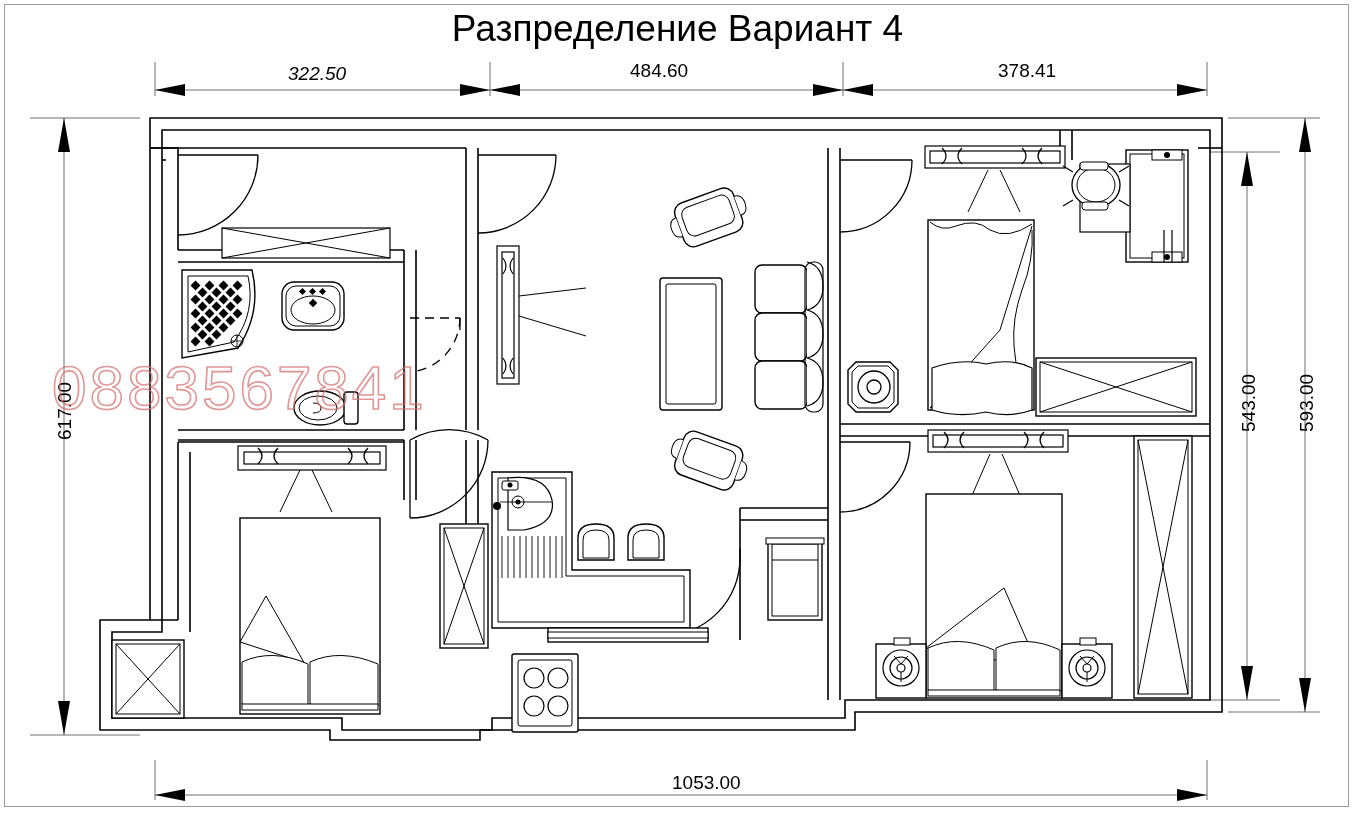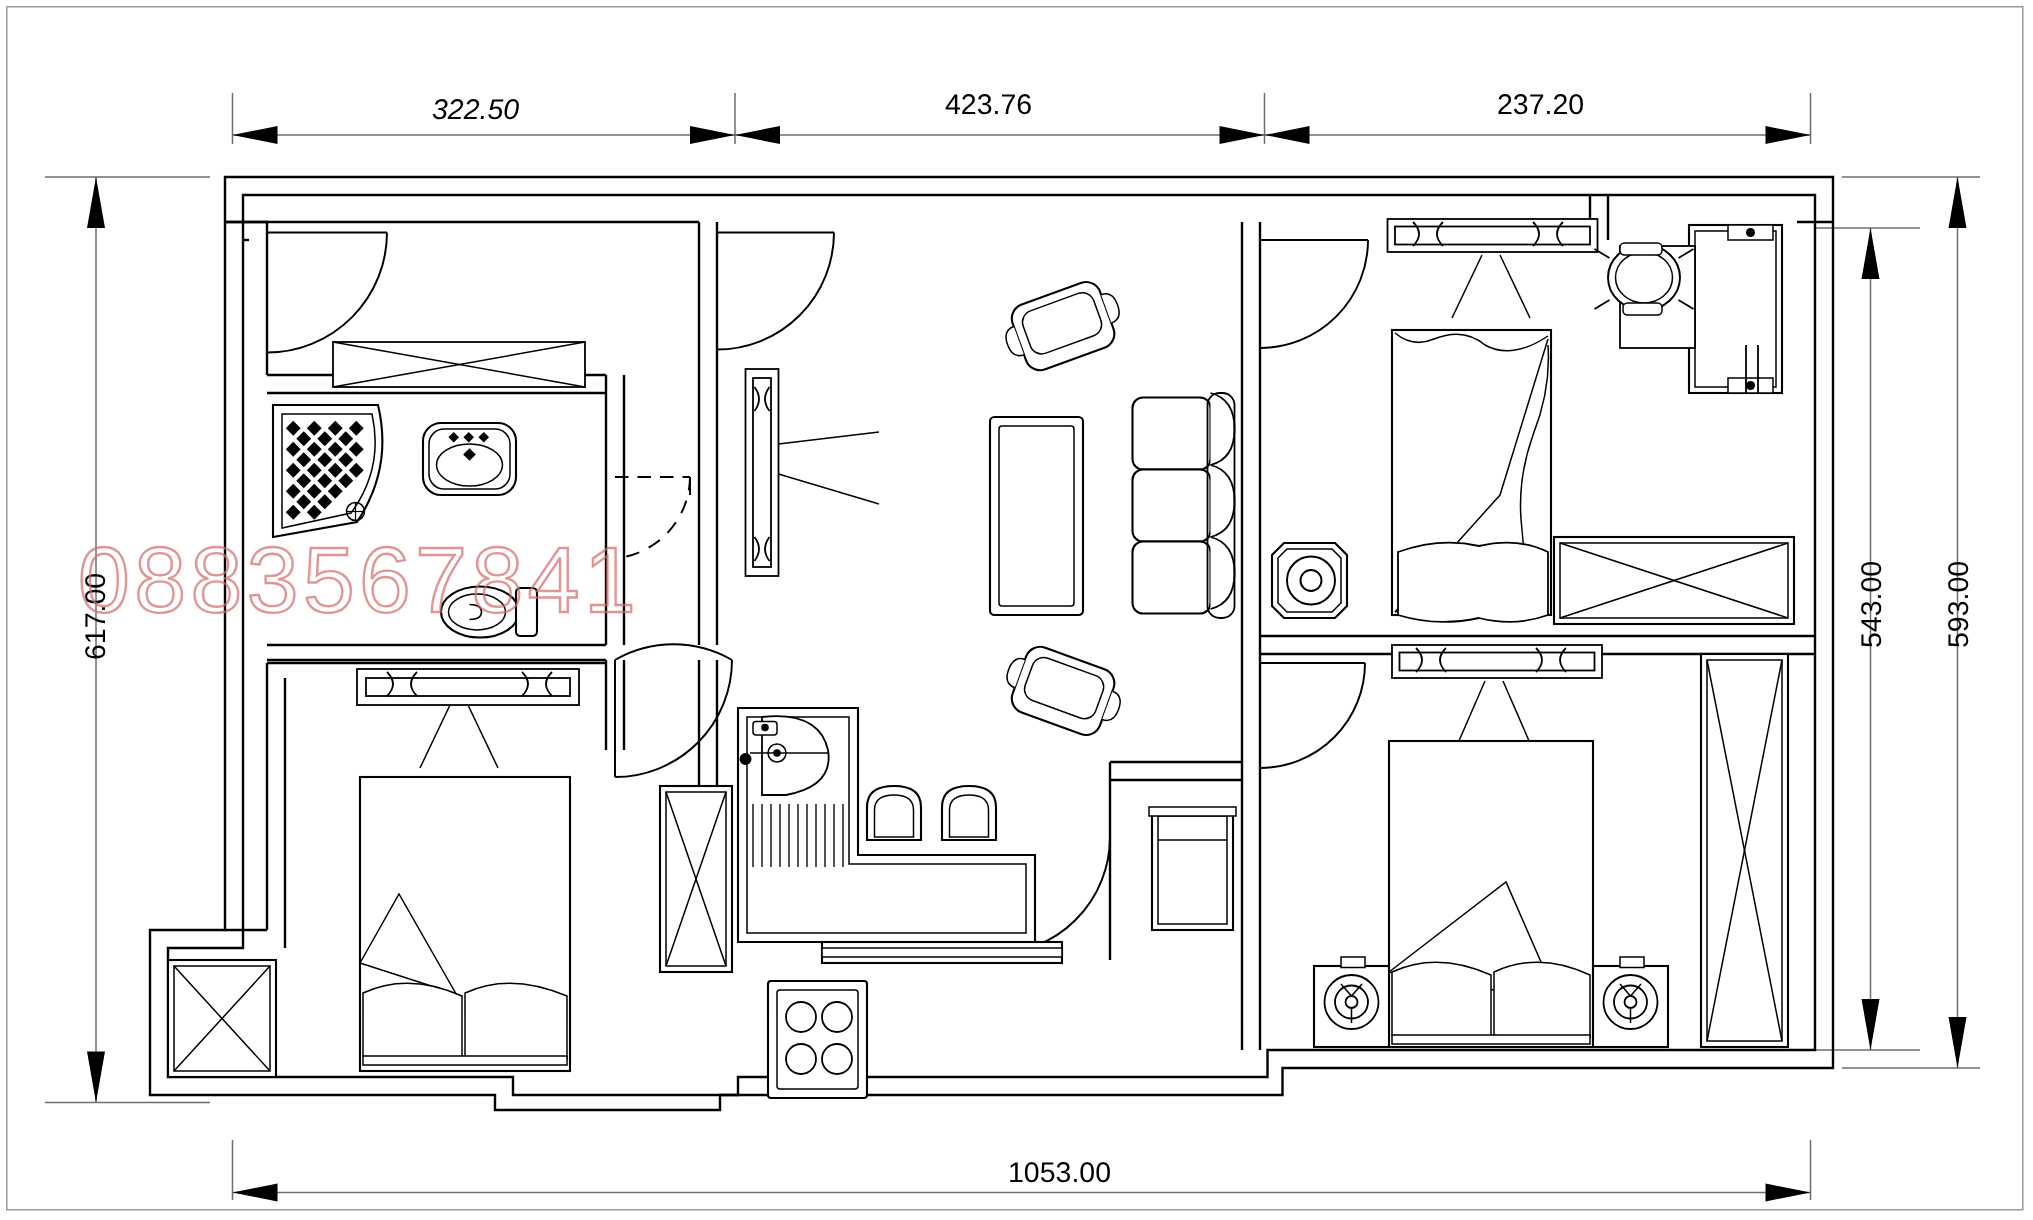--- a/index.html
+++ b/index.html
@@ -13,20 +13,21 @@
   #watermark{position:absolute;left:52px;top:352px;font-size:62px;font-weight:400;color:transparent;
     -webkit-text-stroke:1.6px rgba(214,110,110,.72);letter-spacing:3px;white-space:nowrap;pointer-events:none;}
 </style>
 </head>
 <body>
 
 <div id="page">
 
   <div id="page-border"></div>
 
+  <div id="title">Разпределение Вариант 4</div>
 
   <svg class="layer" viewBox="0 0 1355 813">
     <g stroke="#6e6e6e" stroke-width="1" fill="none">
 
       <line x1="155" y1="62" x2="155" y2="96"></line>
       <line x1="490" y1="62" x2="490" y2="96"></line>
       <line x1="843" y1="62" x2="843" y2="96"></line>
       <line x1="1207" y1="62" x2="1207" y2="96"></line>
       <line x1="155" y1="90" x2="1207" y2="90"></line>
 
@@ -63,22 +64,22 @@
 
       <polygon points="1247,152 1241,186 1253,186"></polygon>
       <polygon points="1247,700 1241,666 1253,666"></polygon>
 
       <polygon points="1305,118 1299,152 1311,152"></polygon>
       <polygon points="1305,712 1299,678 1311,678"></polygon>
     </g>
   </svg>
 
   <div class="dimtxt" style="left:288px;top:63px;font-style:italic;">322.50</div>
-  <div class="dimtxt" style="left:630px;top:60px;">423.76</div>
-  <div class="dimtxt" style="left:998px;top:60px;">237.20</div>
+  <div class="dimtxt" style="left:630px;top:60px;">484.60</div>
+  <div class="dimtxt" style="left:998px;top:60px;">378.41</div>
   <div class="dimtxt" style="left:648px;top:772px;margin-left:24px;">1053.00</div>
   <div class="dimtxt vert" style="left:54px;top:440px;transform:rotate(-90deg);">617.00</div>
   <div class="dimtxt vert" style="left:1238px;top:432px;transform:rotate(-90deg);">543.00</div>
   <div class="dimtxt vert" style="left:1296px;top:432px;transform:rotate(-90deg);">593.00</div>
 
   <svg class="layer" viewBox="0 0 1355 813">
 
     <g stroke="#000" stroke-width="1.6" fill="none">
 
       <path d="M150,118 L1222,118 L1222,712 L855,712 L855,730 L480,730 L480,740 L330,740 L330,730 L100,730 L100,620 L150,620 Z"></path>

